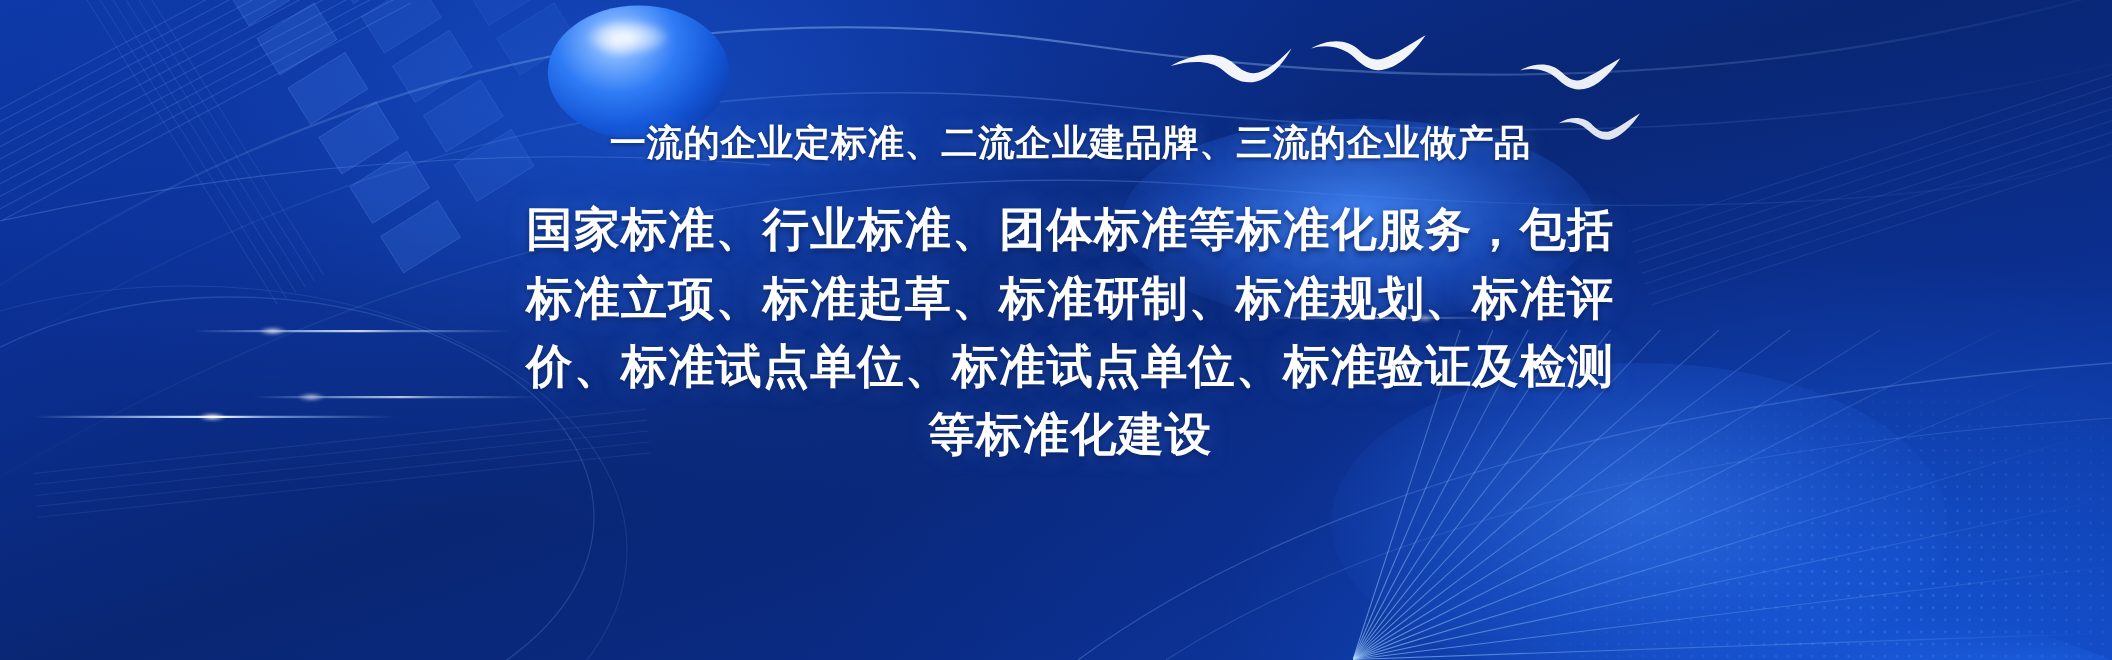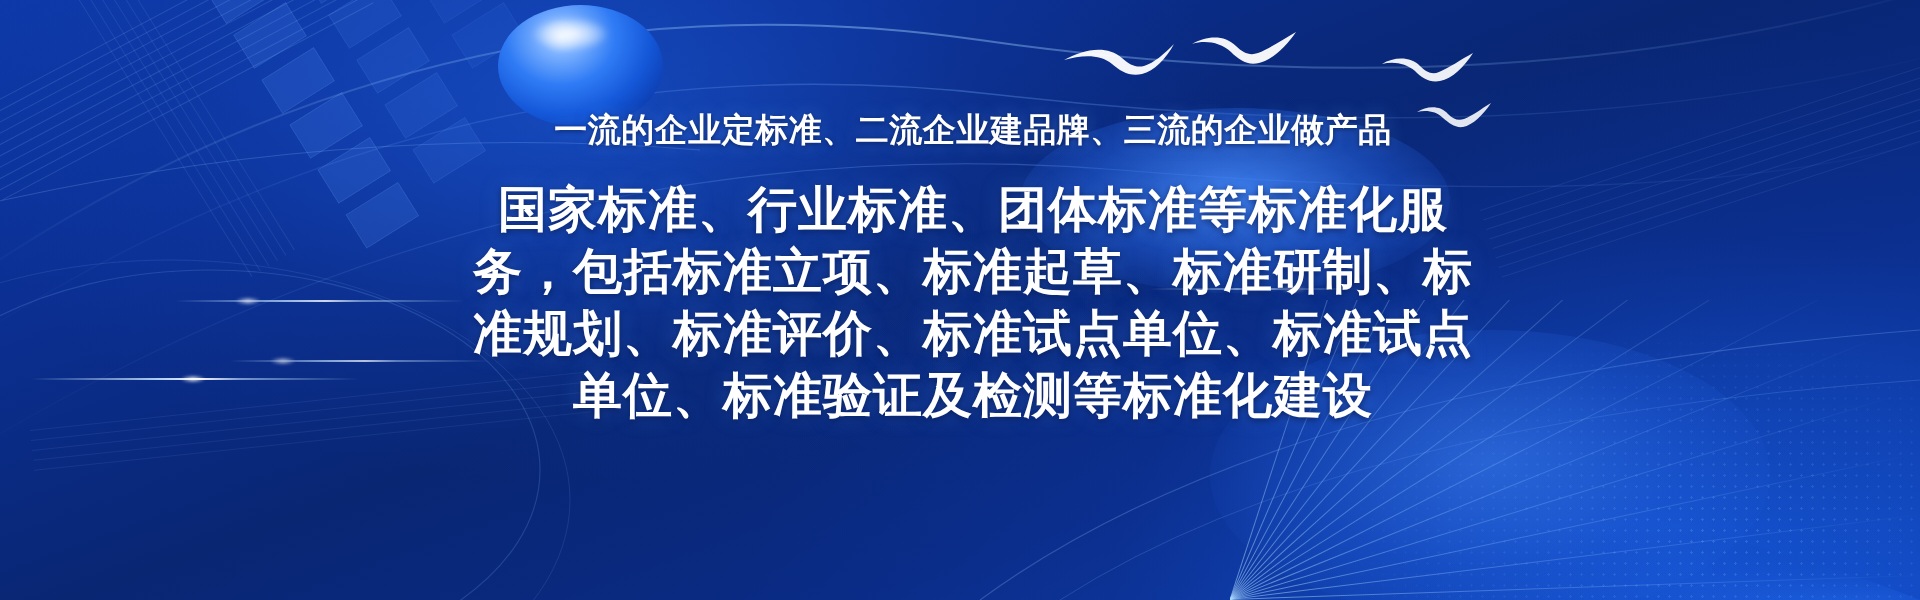--- a/index.html
+++ b/index.html
@@ -60,21 +60,21 @@
   
   .arcwrap{position:absolute;top:0;left:0;width:1920px;height:600px;}
 
   
   #textblock{position:absolute;left:0;top:0;width:1920px;height:524px;
     display:flex;flex-direction:column;align-items:center;margin-left:13px;}
   .headline{margin-top:113px;font-size:33px;line-height:1;color:#ffffff;font-weight:700;
     letter-spacing:.5px;white-space:nowrap;
     text-shadow:0 1px 5px rgba(5,25,85,.85), 0 0 16px rgba(90,160,255,.45);}
   .bodytext{margin-top:32px;width:1010px;text-align:center;color:#ffffff;font-weight:700;
-    font-size:49px;line-height:62px;letter-spacing:1px;
+    font-size:42px;line-height:62px;letter-spacing:1px;
     text-shadow:0 2px 7px rgba(5,25,85,.85), 0 0 20px rgba(80,150,255,.40);}
 </style>
 </head>
 <body>
 
 <div id="banner">
 
   <div class="layer">
 
     <svg class="arcwrap" viewBox="0 0 1920 600" preserveAspectRatio="none">

